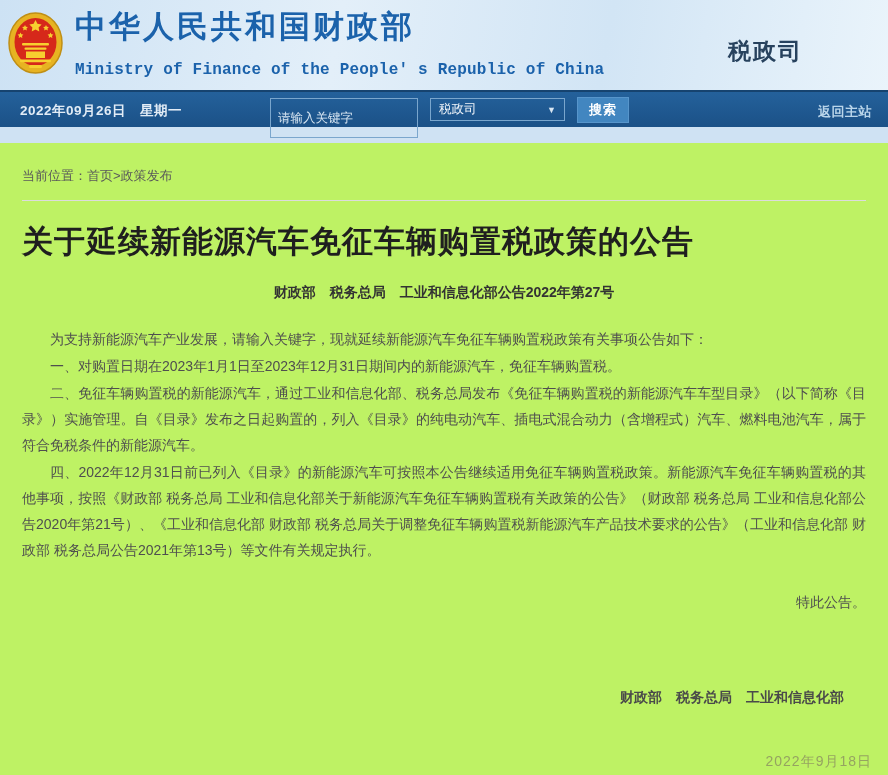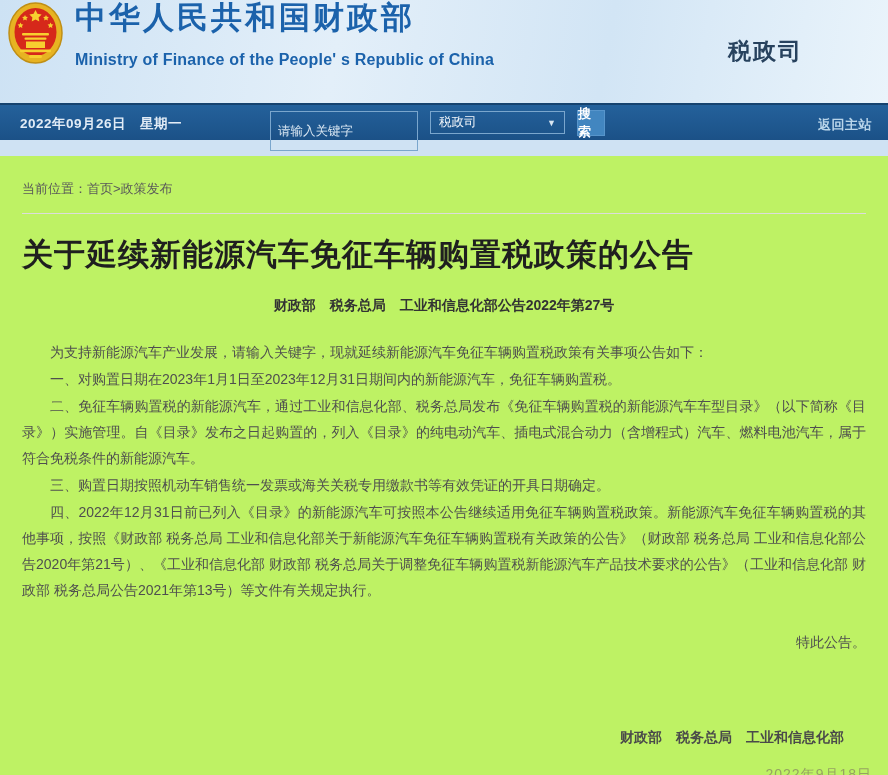--- a/index.html
+++ b/index.html
@@ -5,24 +5,24 @@
   * { margin:0; padding:0; box-sizing:border-box; }
   html,body { width:888px; }
   body {
     font-family: "Liberation Sans", "DejaVu Sans", sans-serif;
     background:#fcfcfb;
   }
   .page { width:888px; height:775px; overflow:hidden; position:relative; background:#fcfcfb; }
 
   
   .site-header {
-    height:103px;
+    height:90px;
     background: linear-gradient(100deg,#cde2f4 0%, #e3eff9 38%, #d2e5f5 68%, #eaf4fb 100%);
     position:relative;
-    display:flex; 
+    display:flex; align-items:center;font-family:Liberation Mono, monospace;
   }
   .emblem-wrap { margin-left:8px; margin-top:2px; flex:0 0 auto; }
   .brand { margin-left:12px; }
   .brand-title {
     color:#1b62ab; font-size:31px; font-weight:bold; letter-spacing:3px; line-height:1.15;
   }
   .brand-sub {
     color:#1b62ab; font-size:16px; font-weight:bold; margin-top:15px; letter-spacing:.2px;
   }
   .dept-name {
@@ -55,21 +55,21 @@
     position:absolute; left:430px; top:6px;
     width:135px; height:23px;
     border:1px solid #7aa6cd;
     display:flex; align-items:center; justify-content:space-between;
     padding:0 8px; cursor:pointer;
   }
   .nav-select-label { font-size:12.5px; color:#f0f5fa; }
   .nav-select-arrow { font-size:9px; color:#d8e6f2; }
   .nav-search-btn {
     position:absolute; left:577px; top:5px;
-    width:28px; height:26px;
+    width:52px; height:26px;
     background:#4286c0; border:1px solid #5795cb;
     color:#ffffff; font-size:13px; font-weight:bold;
     display:flex; align-items:center; justify-content:center;
     cursor:pointer; letter-spacing:1px;
   }
   .nav-home-link {
     position:absolute; right:16px; top:11px;
     color:#b9d5ea; font-size:13px; font-weight:bold; text-decoration:none; letter-spacing:.5px;
     cursor:pointer;
   }
@@ -160,21 +160,20 @@
       <span>当前位置：</span><a>首页</a><span>&gt;</span><a>政策发布</a>
     </div>
 
     <h1 class="doc-title">关于延续新能源汽车免征车辆购置税政策的公告</h1>
     <div class="doc-number">财政部　税务总局　工业和信息化部公告2022年第27号</div>
 
     <div class="doc-body">
         <p class="doc-para">为支持新能源汽车产业发展，请输入关键字，现就延续新能源汽车免征车辆购置税政策有关事项公告如下：</p>
         <p class="doc-para">一、对购置日期在2023年1月1日至2023年12月31日期间内的新能源汽车，免征车辆购置税。</p>
         <p class="doc-para">二、免征车辆购置税的新能源汽车，通过工业和信息化部、税务总局发布《免征车辆购置税的新能源汽车车型目录》（以下简称《目录》）实施管理。自《目录》发布之日起购置的，列入《目录》的纯电动汽车、插电式混合动力（含增程式）汽车、燃料电池汽车，属于符合免税条件的新能源汽车。</p>
-        <p class="doc-para">三、购置日期按照机动车销售统一发票或海关关税专用缴款书等有效凭证的开具日期确定。</p>
         <p class="doc-para">四、2022年12月31日前已列入《目录》的新能源汽车可按照本公告继续适用免征车辆购置税政策。新能源汽车免征车辆购置税的其他事项，按照《财政部 税务总局 工业和信息化部关于新能源汽车免征车辆购置税有关政策的公告》（财政部 税务总局 工业和信息化部公告2020年第21号）、《工业和信息化部 财政部 税务总局关于调整免征车辆购置税新能源汽车产品技术要求的公告》（工业和信息化部 财政部 税务总局公告2021年第13号）等文件有关规定执行。</p>
       </div>
 
     <p class="doc-closing">特此公告。</p>
 
     <div class="doc-signature">财政部　税务总局　工业和信息化部</div>
 
     <div class="watermark-date">2022年9月18日</div>
   </div>
 </div>

